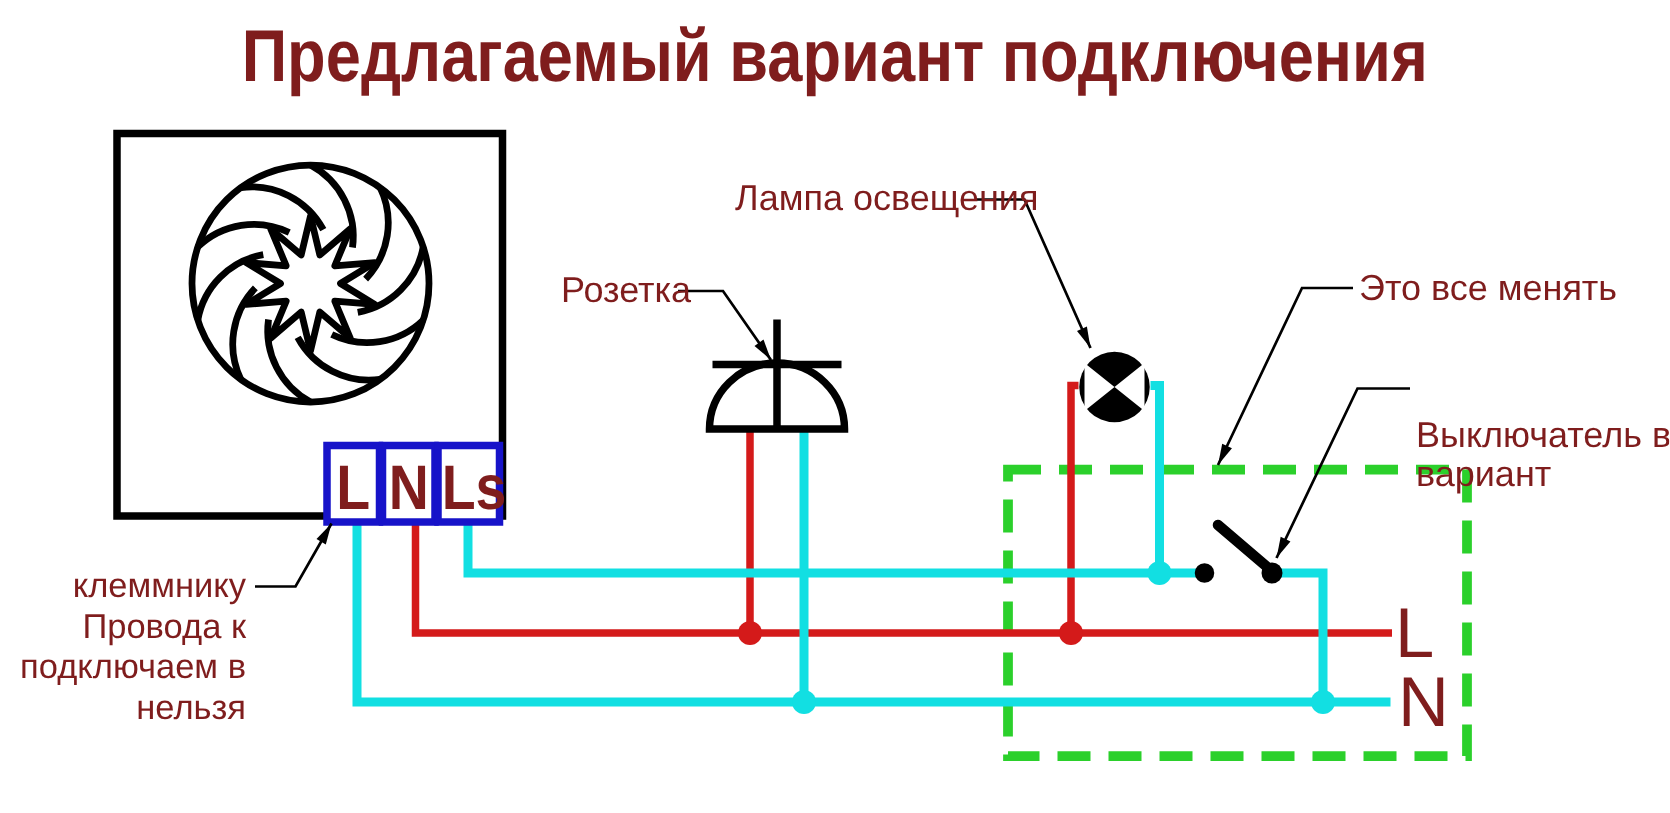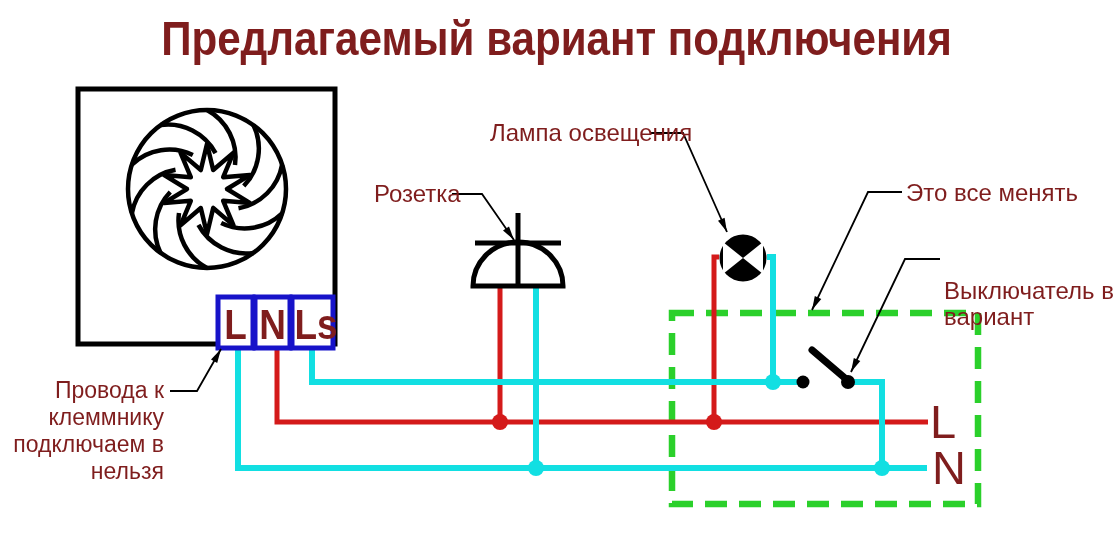--- a/index.html
+++ b/index.html
@@ -117,22 +117,22 @@
   <div class="lbl" style="left:906px;top:180px;">
     <div>Это все менять</div>
   </div>
 
   <div class="lbl" style="left:944px;top:246px;margin-top:32px;">
     <div>Выключатель в</div>
     <div>вариант</div>
   </div>
 
   <div class="note">
+    <div>клеммнику</div>
     <div>Провода к</div>
-    <div>клеммнику</div>
     <div>подключаем в</div>
     <div>нельзя</div>
   </div>
 
   <div class="term" style="left:218px;width:35px;">L</div>
   <div class="term" style="left:255px;width:35px;">N</div>
   <div class="term" style="left:292px;width:41px;">Ls</div>
 
   <div class="bus" style="left:930px;top:398px;">L</div>
   <div class="bus" style="left:932px;top:444px;">N</div>

